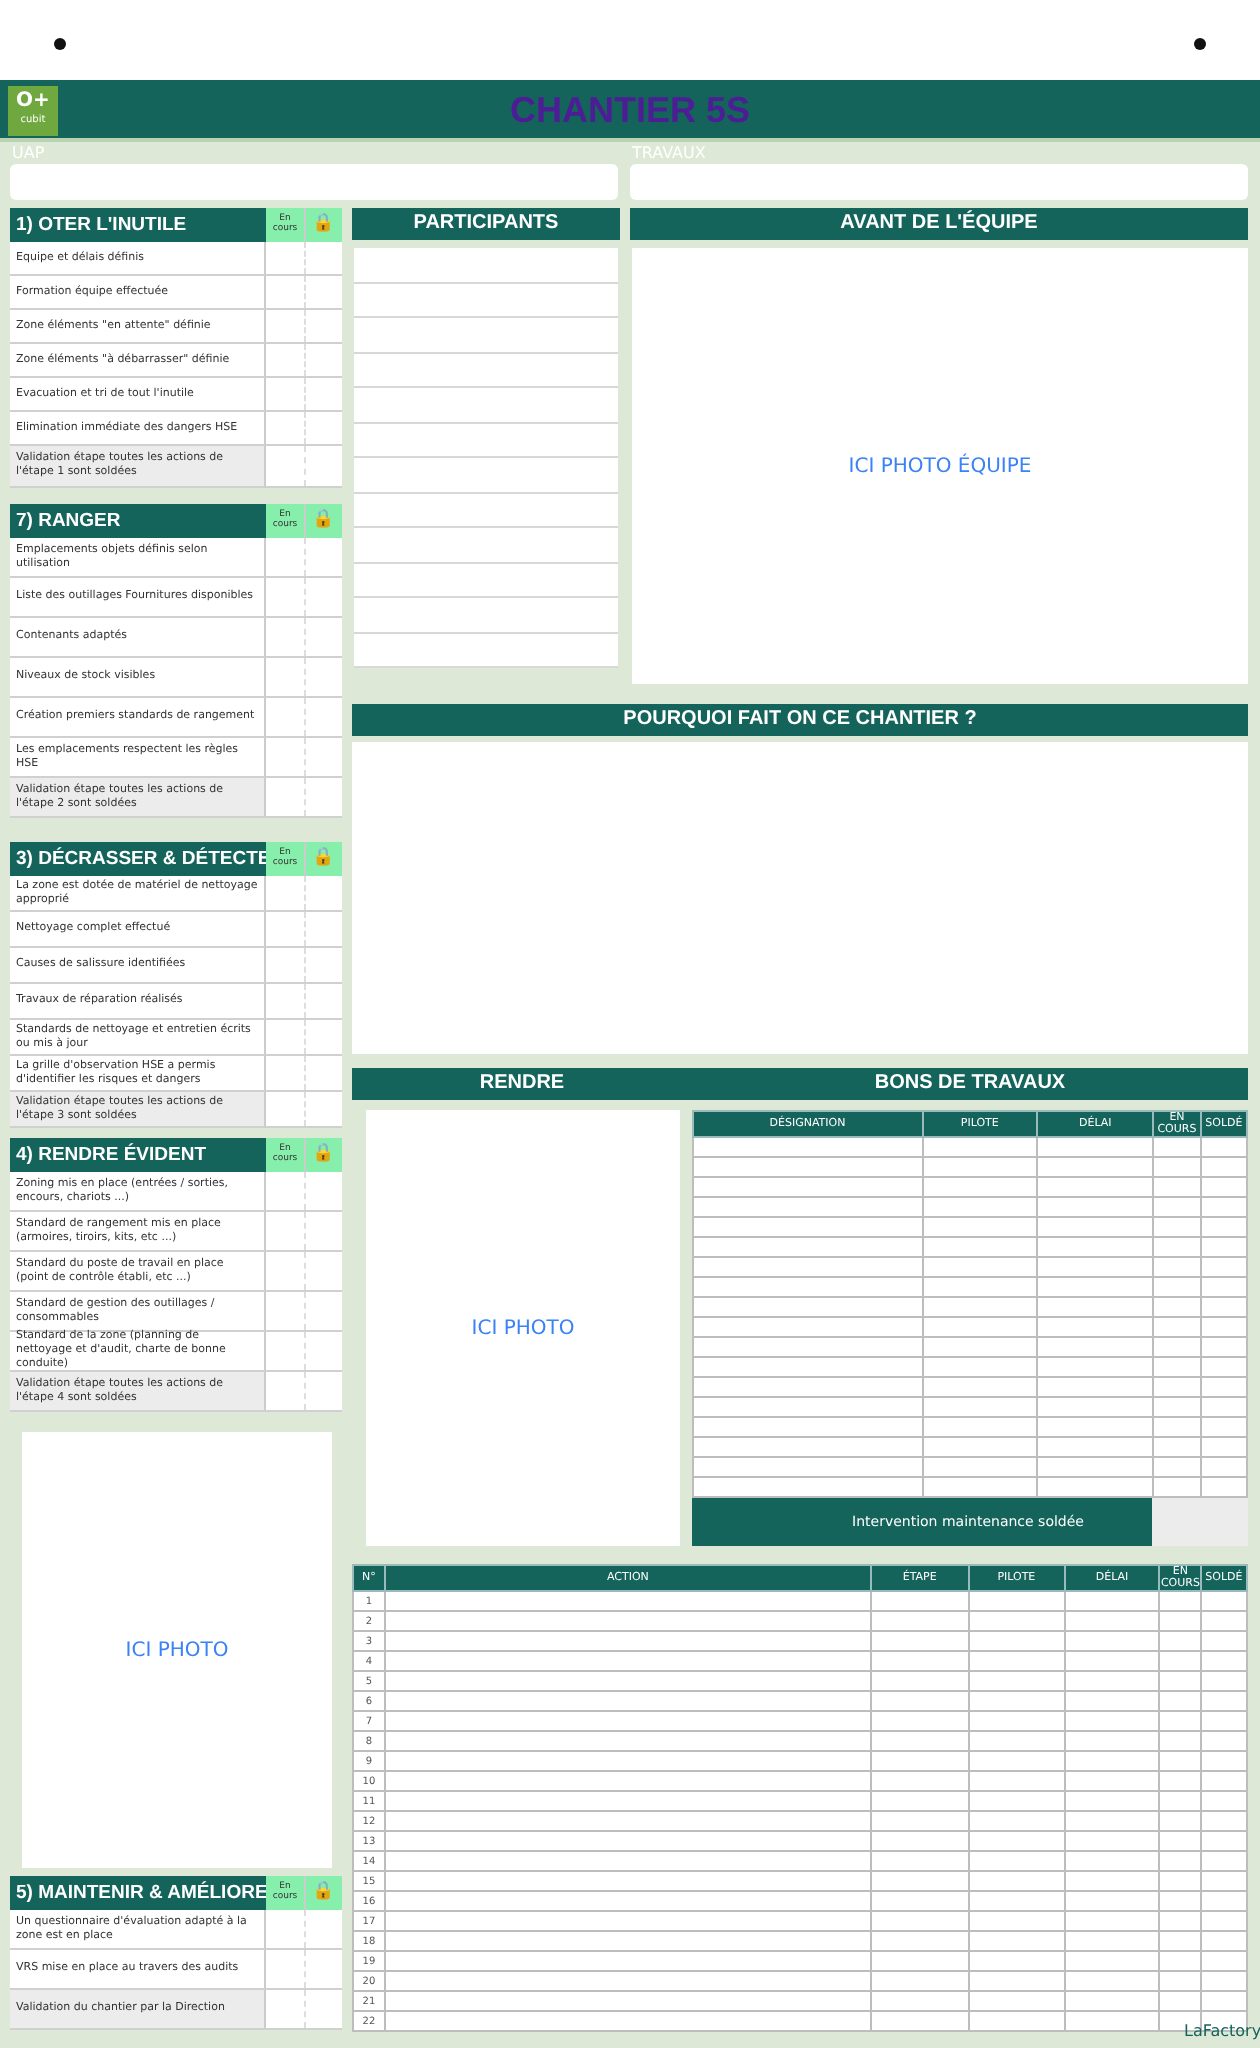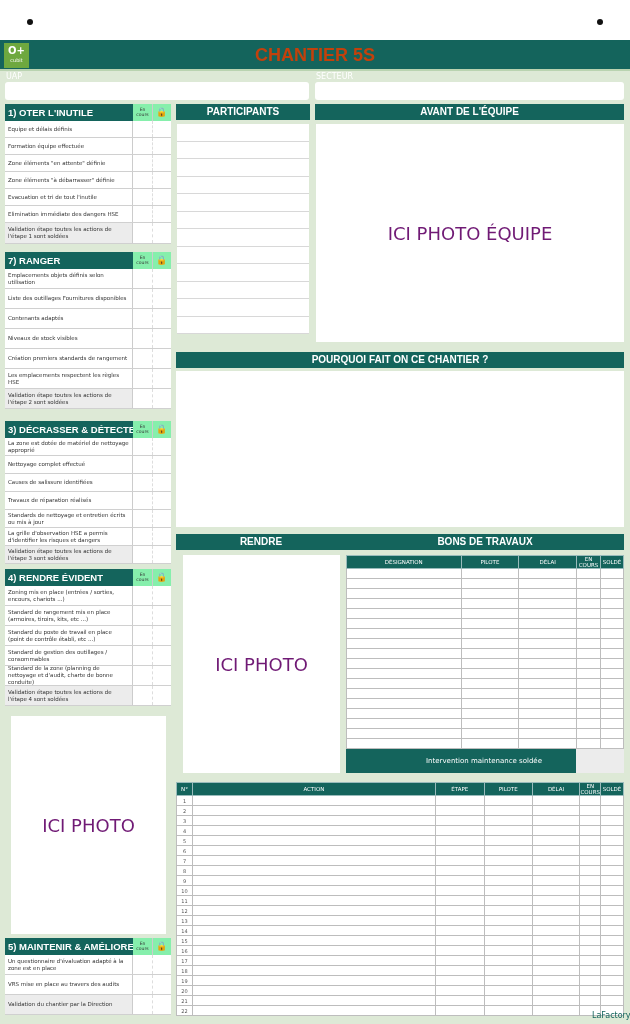--- a/index.html
+++ b/index.html
@@ -3,37 +3,37 @@
 <meta charset="utf-8">
 <style>
 *{box-sizing:border-box;margin:0;padding:0}
 body{width:630px;height:1024px;background:#fff;font-family:"DejaVu Sans",sans-serif;position:relative;overflow:hidden}
 .dot{position:absolute;width:6px;height:6px;border-radius:50%;background:#111;top:19px}
 .board{position:absolute;left:0;top:40px;width:630px;height:984px;background:#dde9d6}
 .topbar{position:absolute;left:0;top:40px;width:630px;height:31px;background:#14645c;border-bottom:2px solid #b9d3b0}
 .logo{position:absolute;left:4px;top:43px;width:25px;height:25px;background:#6ea83f;color:#fff;text-align:center}
 .logo .g{font-size:10px;line-height:12px;font-weight:bold;display:block;margin-top:2px}
 .logo .t{font-size:5px;display:block;line-height:6px}
-.title{position:absolute;left:0;top:40px;width:630px;height:31px;text-align:center;color:#c2410c;font-weight:bold;font-size:18px;line-height:31px;font-family:"Liberation Sans",sans-serif}
+.title{position:absolute;left:0;top:40px;width:630px;height:31px;text-align:center;color:#4c1d95;font-weight:bold;font-size:18px;line-height:31px;font-family:"Liberation Sans",sans-serif}
 .lbl{position:absolute;color:#fff;font-size:8px}
 .field{position:absolute;background:#fff;border-radius:3px}
 .hdr{position:absolute;background:#14645c;color:#fff;font-weight:bold;font-size:10px;text-align:center;line-height:16px;font-family:"Liberation Sans",sans-serif}
 .sect{position:absolute;left:5px;width:166px}
 .sect .sh{height:17px;display:flex;background:#86efac}
 .sect .sh .nm{background:#14645c;color:#fff;font-weight:bold;font-size:9.5px;line-height:17px;padding-left:3px;width:128px;white-space:nowrap;overflow:hidden;font-family:"Liberation Sans",sans-serif}
 .sect .sh .ec{width:20px;font-size:4.5px;text-align:center;line-height:5px;padding-top:3px;color:#333;border-right:1px solid #ccc}
 .sect .sh .lk{width:18px;text-align:center;font-size:9px;color:#666;line-height:17px}
 .row{display:flex;background:#fff;border-bottom:1px solid #d0d0d0}
 .row .tx{width:128px;font-size:5.5px;color:#333;padding:2px 3px;display:flex;align-items:center;border-right:1px solid #ccc;line-height:7px}
 .row .c1{width:20px;border-right:1px dashed #ddd}
 .row .c2{width:18px}
 .row.val{background:#ececec}
 .plist{position:absolute;left:177px;width:132px;background:#fff}
 .plist div{height:17.5px;border-bottom:1px solid #d8d8d8}
-.photo{position:absolute;background:#fff;color:#701a75;font-size:18px;display:flex;align-items:center;justify-content:center}
+.photo{position:absolute;background:#fff;color:#3b82f6;font-size:10px;display:flex;align-items:center;justify-content:center}
 table{border-collapse:collapse;position:absolute;background:#fff}
 th{background:#14645c;color:#fff;font-size:5.5px;font-weight:normal;border:1px solid #9bb;height:12px}
 td{border:1px solid #bdbdbd;height:10px;font-size:5px;color:#555;text-align:center}
 .maint{position:absolute;left:346px;top:749px;width:276px;height:24px;background:#14645c;color:#fff;font-size:7px;text-align:center;line-height:24px}
 .maintbox{position:absolute;left:576px;top:749px;width:48px;height:24px;background:#ececec}
 .brand{position:absolute;left:592px;top:1011px;font-size:8px;color:#14645c;}
 </style>
 </head>
 <body>
 
@@ -42,21 +42,21 @@
 <div class="board"></div>
 <div class="topbar"></div>
 <div class="logo">
     <span class="g">O+</span>
     <span class="t">cubit</span>
   </div>
 <div class="title">CHANTIER 5S</div>
 
 <div class="lbl" style="left:6px;top:72px">UAP</div>
 <div class="field" style="left:5px;top:82px;width:304px;height:18px"></div>
-<div class="lbl" style="left:316px;top:72px">SECTEUR</div>
+<div class="lbl" style="left:316px;top:72px">TRAVAUX</div>
 <div class="field" style="left:315px;top:82px;width:309px;height:18px"></div>
 
 <div id="sections">
     <div class="sect" style="top: 104px;">
       <div class="sh">
         <div class="nm">1) OTER L'INUTILE</div>
         <div class="ec">En cours</div>
         <div class="lk">🔒</div>
       </div>
       <div class="row" style="height:17px">

